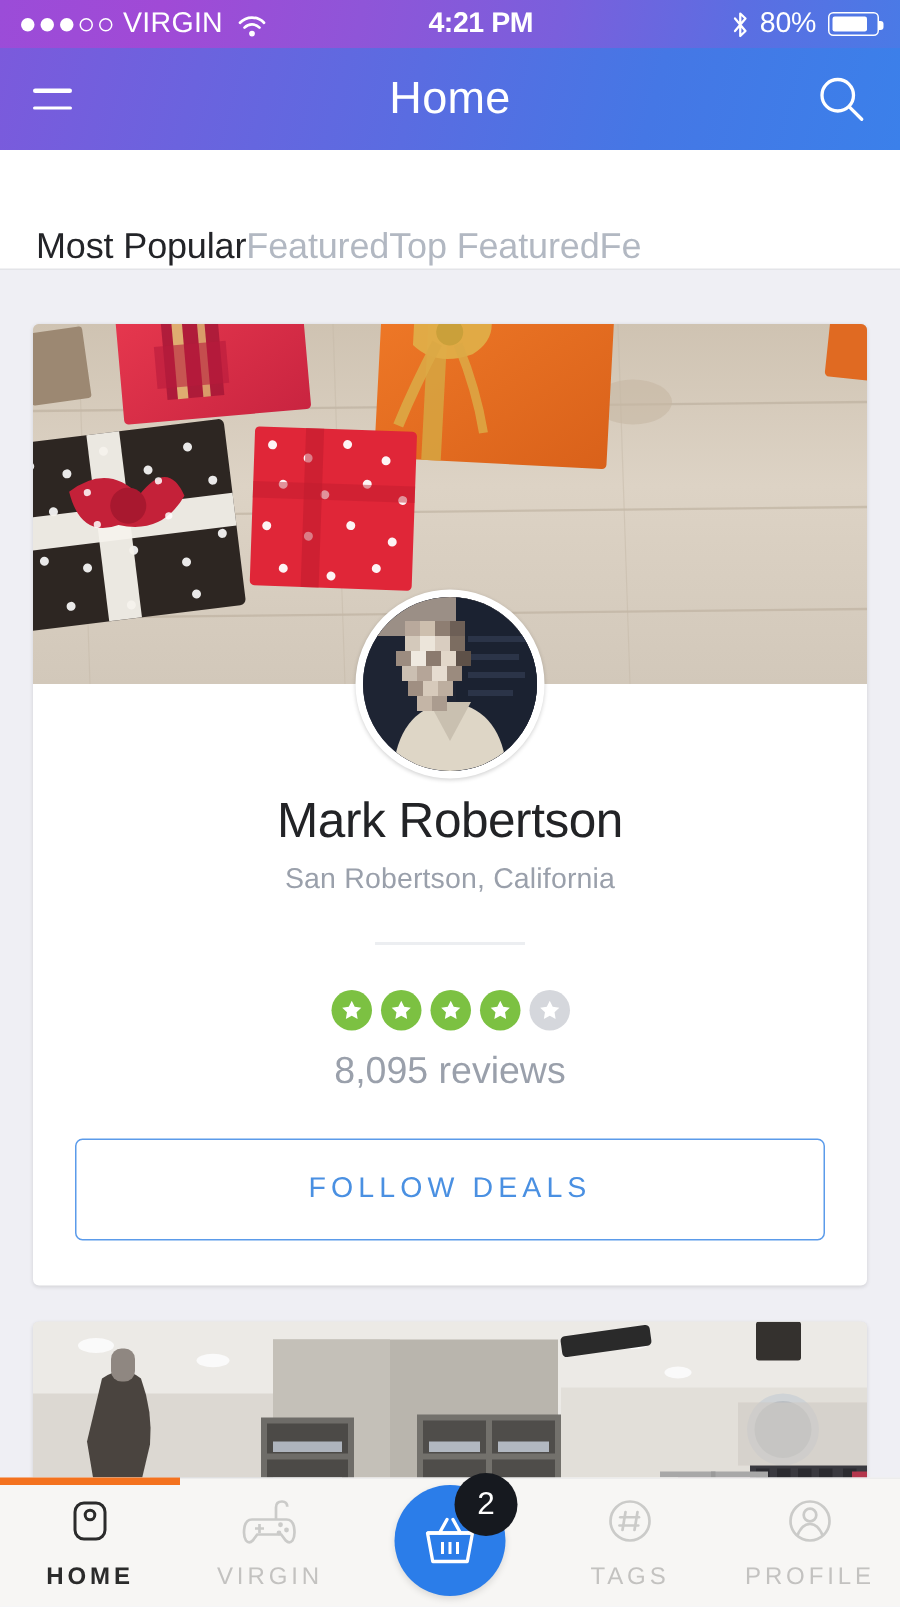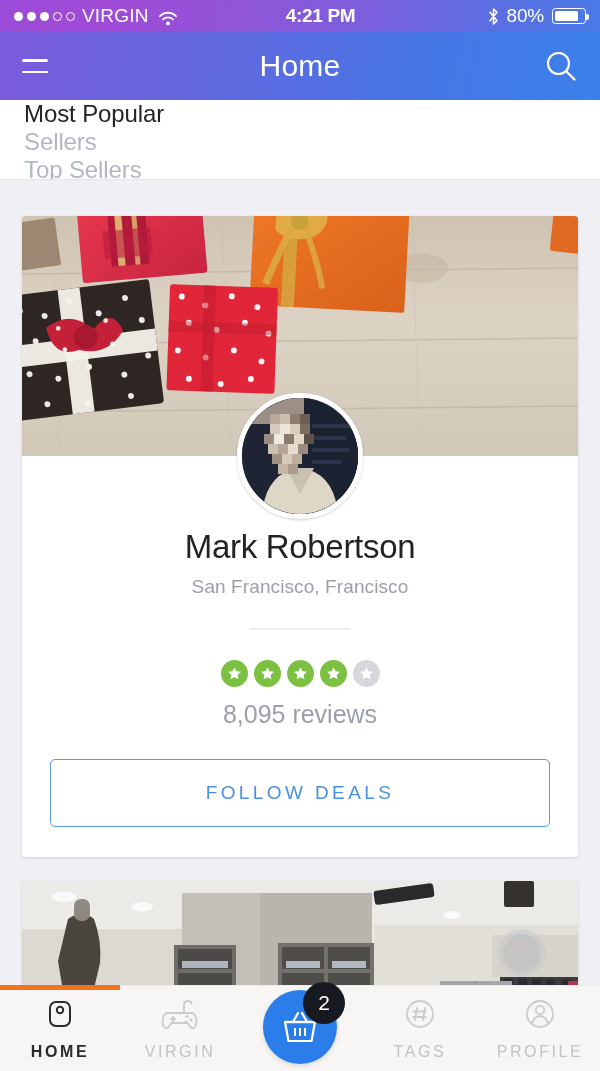--- a/index.html
+++ b/index.html
@@ -59,24 +59,24 @@
   .nav-title {
     position:absolute; left:0; right:0; text-align:center;
     color:#fff; font-size:30px; font-weight:400; letter-spacing:0.2px;
     pointer-events:none;
   }
   .search-btn { margin-left:auto; width:34px; height:34px; position:relative; z-index:2; cursor:pointer; }
 
   
   .tabbar {
     height:80px; background:#fff;
-    display:flex; align-items:flex-start;
+    display:flex; align-items:flex-end;
     padding:0 24px; 
     border-bottom:1px solid #e3e4e8;
-    overflow:hidden; white-space:nowrap;flex-direction:column;
+    overflow:hidden; white-space:nowrap;
   }
   .tab { font-size:24px; color:#b2b8c2; letter-spacing:-0.1px; flex:0 0 auto; cursor:pointer; }
   .tab.active { color:#232428; }
 
   
   .content {
     position:absolute; top:184px; left:0; right:0; bottom:0;
     background:#efeff4; overflow:hidden;
   }
   .card {
@@ -214,22 +214,22 @@
   <div class="search-btn">
     <svg viewBox="0 0 34 34">
         <circle cx="14.5" cy="14.5" r="10.5" fill="none" stroke="#fff" stroke-width="2.2"></circle>
       <line x1="22.2" y1="22.2" x2="30.5" y2="30.5" stroke="#fff" stroke-width="2.2" stroke-linecap="round"></line>
       </svg>
   </div>
 </div>
 
 <div class="tabbar">
   <div class="tab active">Most Popular</div>
-  <div class="tab">Sellers</div>
-  <div class="tab">Top Sellers</div>
+  <div class="tab">Featured</div>
+  <div class="tab">Top Featured</div>
   <div class="tab">Fe</div>
 </div>
 
 <div class="content">
 
   <div class="card">
     <div class="hero">
       <svg viewBox="0 0 556 240" preserveAspectRatio="xMidYMid slice">
         <defs>
           <linearGradient id="wood" x1="0" y1="0" x2="0" y2="1">
@@ -378,21 +378,21 @@
               <rect x="40" y="56" width="10" height="10" fill="#d7cabb"></rect>
               <rect x="50" y="56" width="10" height="10" fill="#bdae9f"></rect>
               <rect x="36" y="66" width="10" height="10" fill="#c4b5a6"></rect>
               <rect x="46" y="66" width="10" height="10" fill="#ab9c8f"></rect>
             </g>
           </svg>
         </div>
       </div>
 
       <div class="store-name">Mark Robertson</div>
-      <div class="store-loc">San Francisco, Francisco</div>
+      <div class="store-loc">San Robertson, California</div>
       <div class="divider"></div>
 
       <div class="stars">
         <span class="star filled" style="background: rgb(124, 193, 66);">
             <svg viewBox="0 0 16 16">
               <path d="M8 1.2l2.1 4.3 4.7.7-3.4 3.3.8 4.7L8 11.9 3.8 14.2l.8-4.7L1.2 6.2l4.7-.7z" fill="#fff"></path>
             </svg>
           </span>
         <span class="star filled" style="background: rgb(124, 193, 66);">
             <svg viewBox="0 0 16 16">

